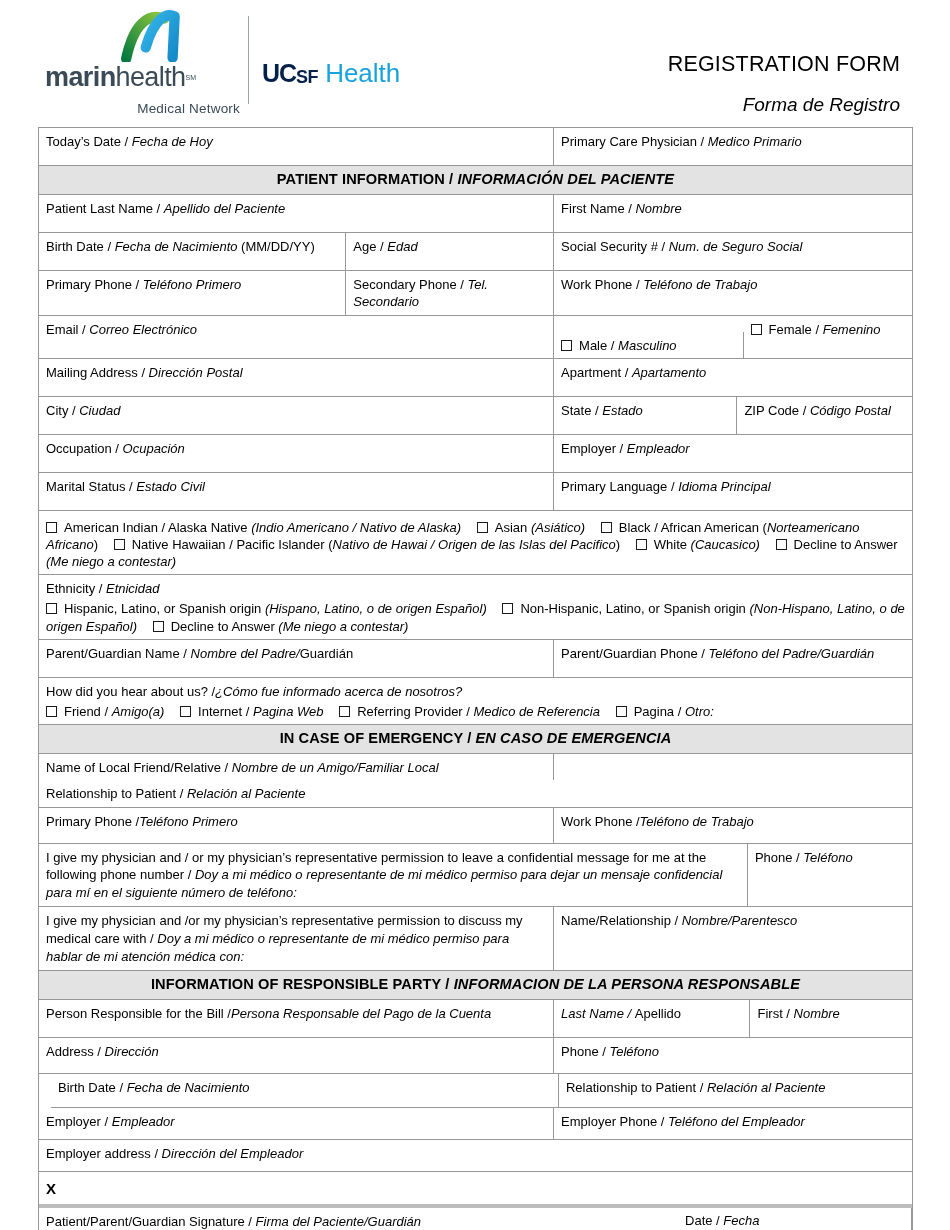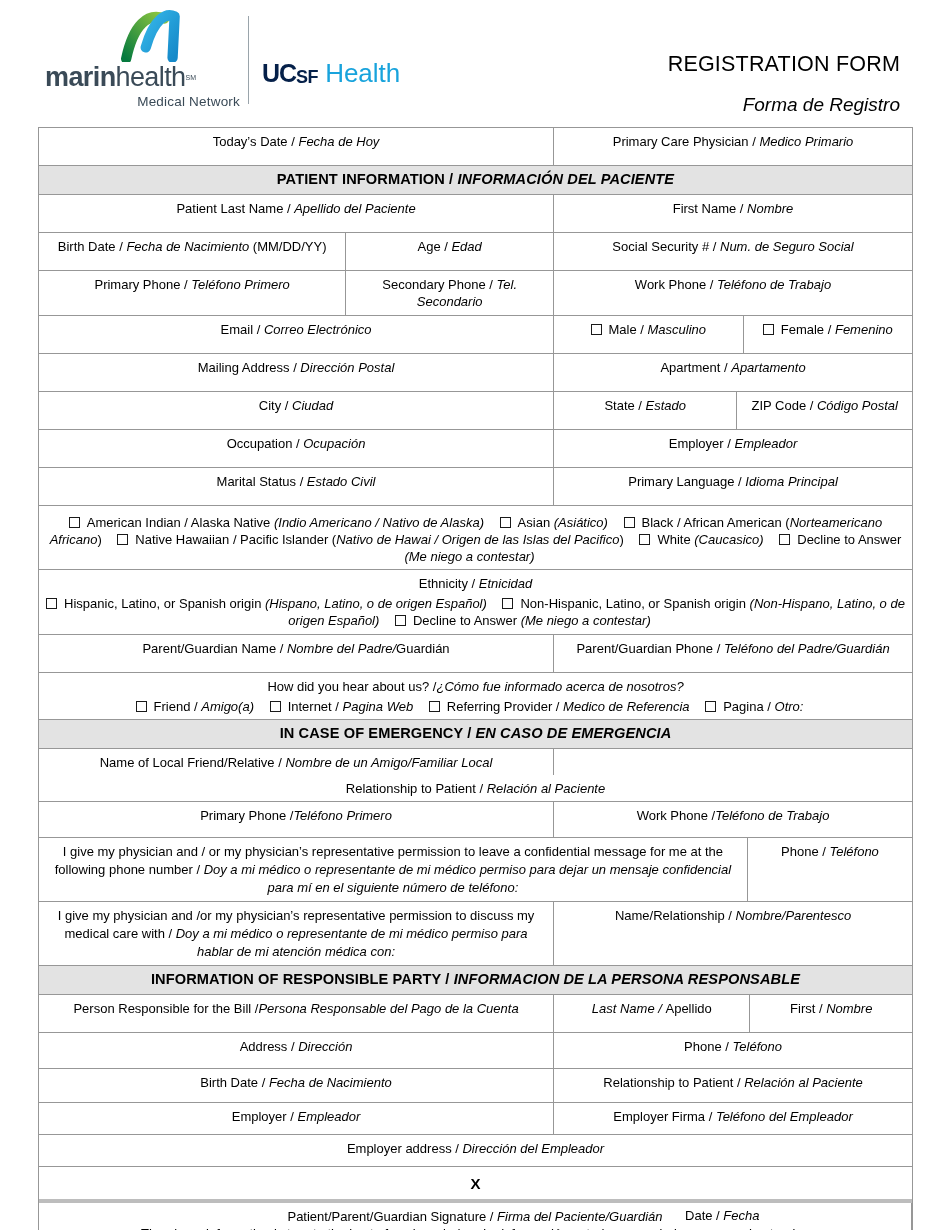--- a/index.html
+++ b/index.html
@@ -6,48 +6,48 @@
   html,body { background:#fff; }
   body { font-family:"Liberation Sans", sans-serif; color:#000; }
   .page { position:relative; width:950px; height:1230px; background:#fff; overflow:hidden; }
 
   
   .brand { position:absolute; left:45px; top:8px; width:195px; }
   .arch { display:block; margin-left:76px; }
   .mh-text { font-size:27px; letter-spacing:-0.6px; color:#3a4a57; line-height:1; margin-top:2px; white-space:nowrap; }
   .mh-text .b { font-weight:bold; }
   .mh-sm { font-size:7px; vertical-align:6px; letter-spacing:0; }
-  .mh-sub { font-size:13.5px; color:#3a4a57; text-align:right; margin-top:3px; letter-spacing:0.2px; }
+  .mh-sub { font-size:13.5px; color:#3a4a57; text-align:right; margin-top:10px; letter-spacing:0.2px; }
   .logo-divider { position:absolute; left:248px; top:16px; width:1px; height:88px; background:#9aa4ab; }
   .ucsf { position:absolute; left:262px; top:58px; white-space:nowrap; }
   .ucsf .uc { font-size:25px; font-weight:bold; color:#052049; letter-spacing:-1px; }
   .ucsf .sf { font-size:18px; font-weight:bold; color:#052049; position:relative; top:1px; letter-spacing:-0.5px; }
   .ucsf .hl { font-size:26px; color:#18a3dc; margin-left:7px; }
   .titleblock { position:absolute; right:50px; top:52px; text-align:right; }
   .form-title { font-size:21.5px; letter-spacing:0.2px; }
   .form-subtitle { font-size:19px; font-style:italic; margin-top:17px; }
 
   
   .tbl { position:absolute; left:38px; top:127px; width:875px; border:1px solid #979797; }
   .row { display:flex; border-bottom:1px solid #979797; align-items:stretch; }
   .row:last-child { border-bottom:none; }
-  .cell { border-right:1px solid #979797; padding:5px 7px 4px 7px; font-size:13px; line-height:1.32;text-align:center; }
+  .cell { border-right:1px solid #979797; padding:5px 7px 4px 7px; font-size:13px; line-height:1.32; }
   .cell:last-child { border-right:none; flex:1; }
   .es { font-style:italic; }
   .swap .en { font-style:italic;margin-top:23px; }
   .swap .es { font-style:normal; }
   .sec { background:#e3e3e3; text-align:center; font-weight:bold; font-size:14.6px; padding:4px 4px 5px 4px; letter-spacing:0.1px; }
   .cb { display:inline-block; width:11px; height:11px; border:1.4px solid #1a1a1a; background:#fff; margin-right:7px; vertical-align:-1px; }
   .opt { margin-right:12px; }
   .opts { margin-top:3px; }
   .para { font-size:13px; line-height:1.38; }
   .w59{width:59%;} .w35{width:35.2%;} .w24{width:23.8%;}
-  .w217{width:21.7%;} .w21{width:21%;} .w81{width:81.2%;} .w225{width:22.5%;}
+  .w217{width:21.7%;margin-top:16px;} .w21{width:21%;} .w81{width:81.2%;} .w225{width:22.5%;}
   .mh38{min-height:38px;} .mh37{min-height:37px;} .mh36{min-height:36px;}
-  .mh34{min-height:34px;} .mh32{min-height:32px;} .mh39{min-height:39px;flex-direction:column;}
+  .mh34{min-height:34px;margin-left:12px;} .mh32{min-height:32px;} .mh39{min-height:39px;flex-direction:column;}
   .mh50{min-height:50px;} .mh42{min-height:42px;}
   .xrow { border-bottom:4px solid #bdbdbd; }
   .xrow .cell { font-weight:bold; font-size:15px; padding-top:7px; }
   .sigrow { position:relative; }
   .datelab { position:absolute; left:74%; top:5px; font-size:13px; }
 </style>
 </head>
 <body>
 
 <div class="page">
@@ -214,21 +214,21 @@
       <div class="cell"><span class="en">Phone / </span><span class="es">Teléfono</span></div>
     </div>
 
     <div class="row mh34">
       <div class="cell w59"><span class="en">Birth Date / </span><span class="es">Fecha de Nacimiento</span></div>
       <div class="cell"><span class="en">Relationship to Patient / </span><span class="es">Relación al Paciente</span></div>
     </div>
 
     <div class="row mh32">
       <div class="cell w59"><span class="en">Employer / </span><span class="es">Empleador</span></div>
-      <div class="cell"><span class="en">Employer Firma / </span><span class="es">Teléfono del Empleador</span></div>
+      <div class="cell"><span class="en">Employer Phone / </span><span class="es">Teléfono del Empleador</span></div>
     </div>
 
     <div class="row mh32">
       <div class="cell" style="width:100%"><span class="en">Employer address / </span><span class="es">Dirección del Empleador</span></div>
     </div>
 
     <div class="row xrow mh36">
       <div class="cell" style="width:100%">X</div>
     </div>
 

